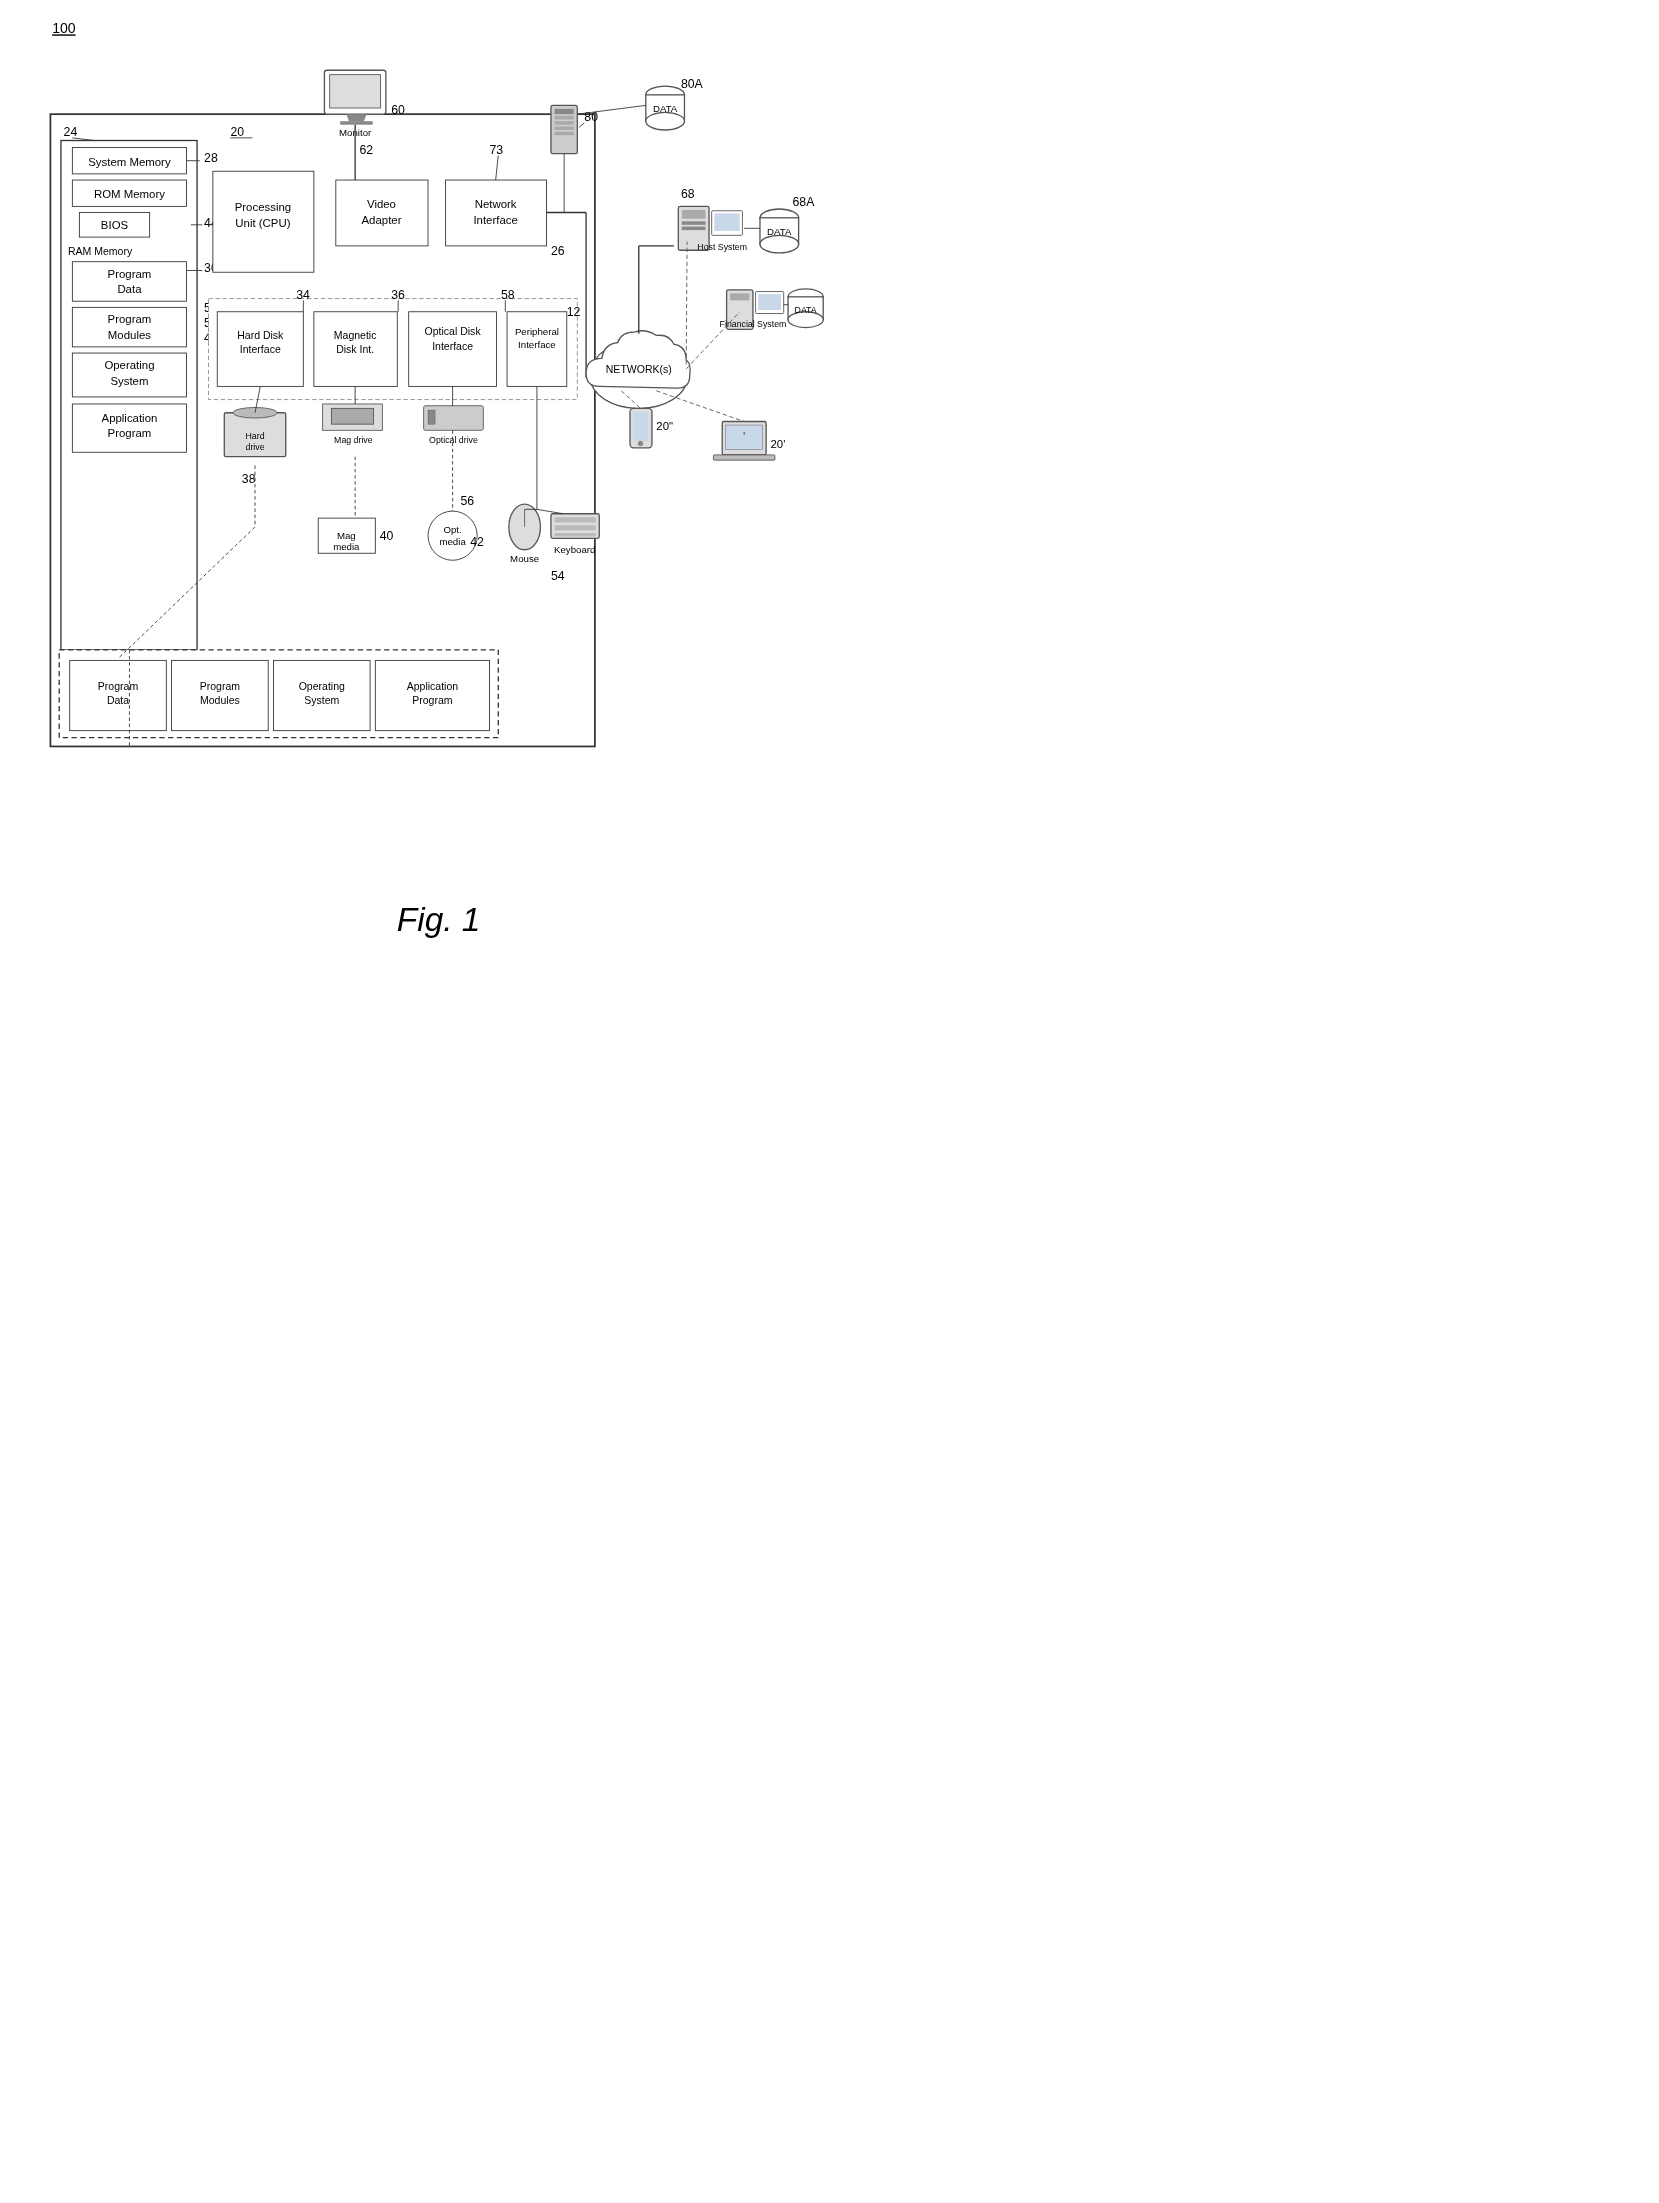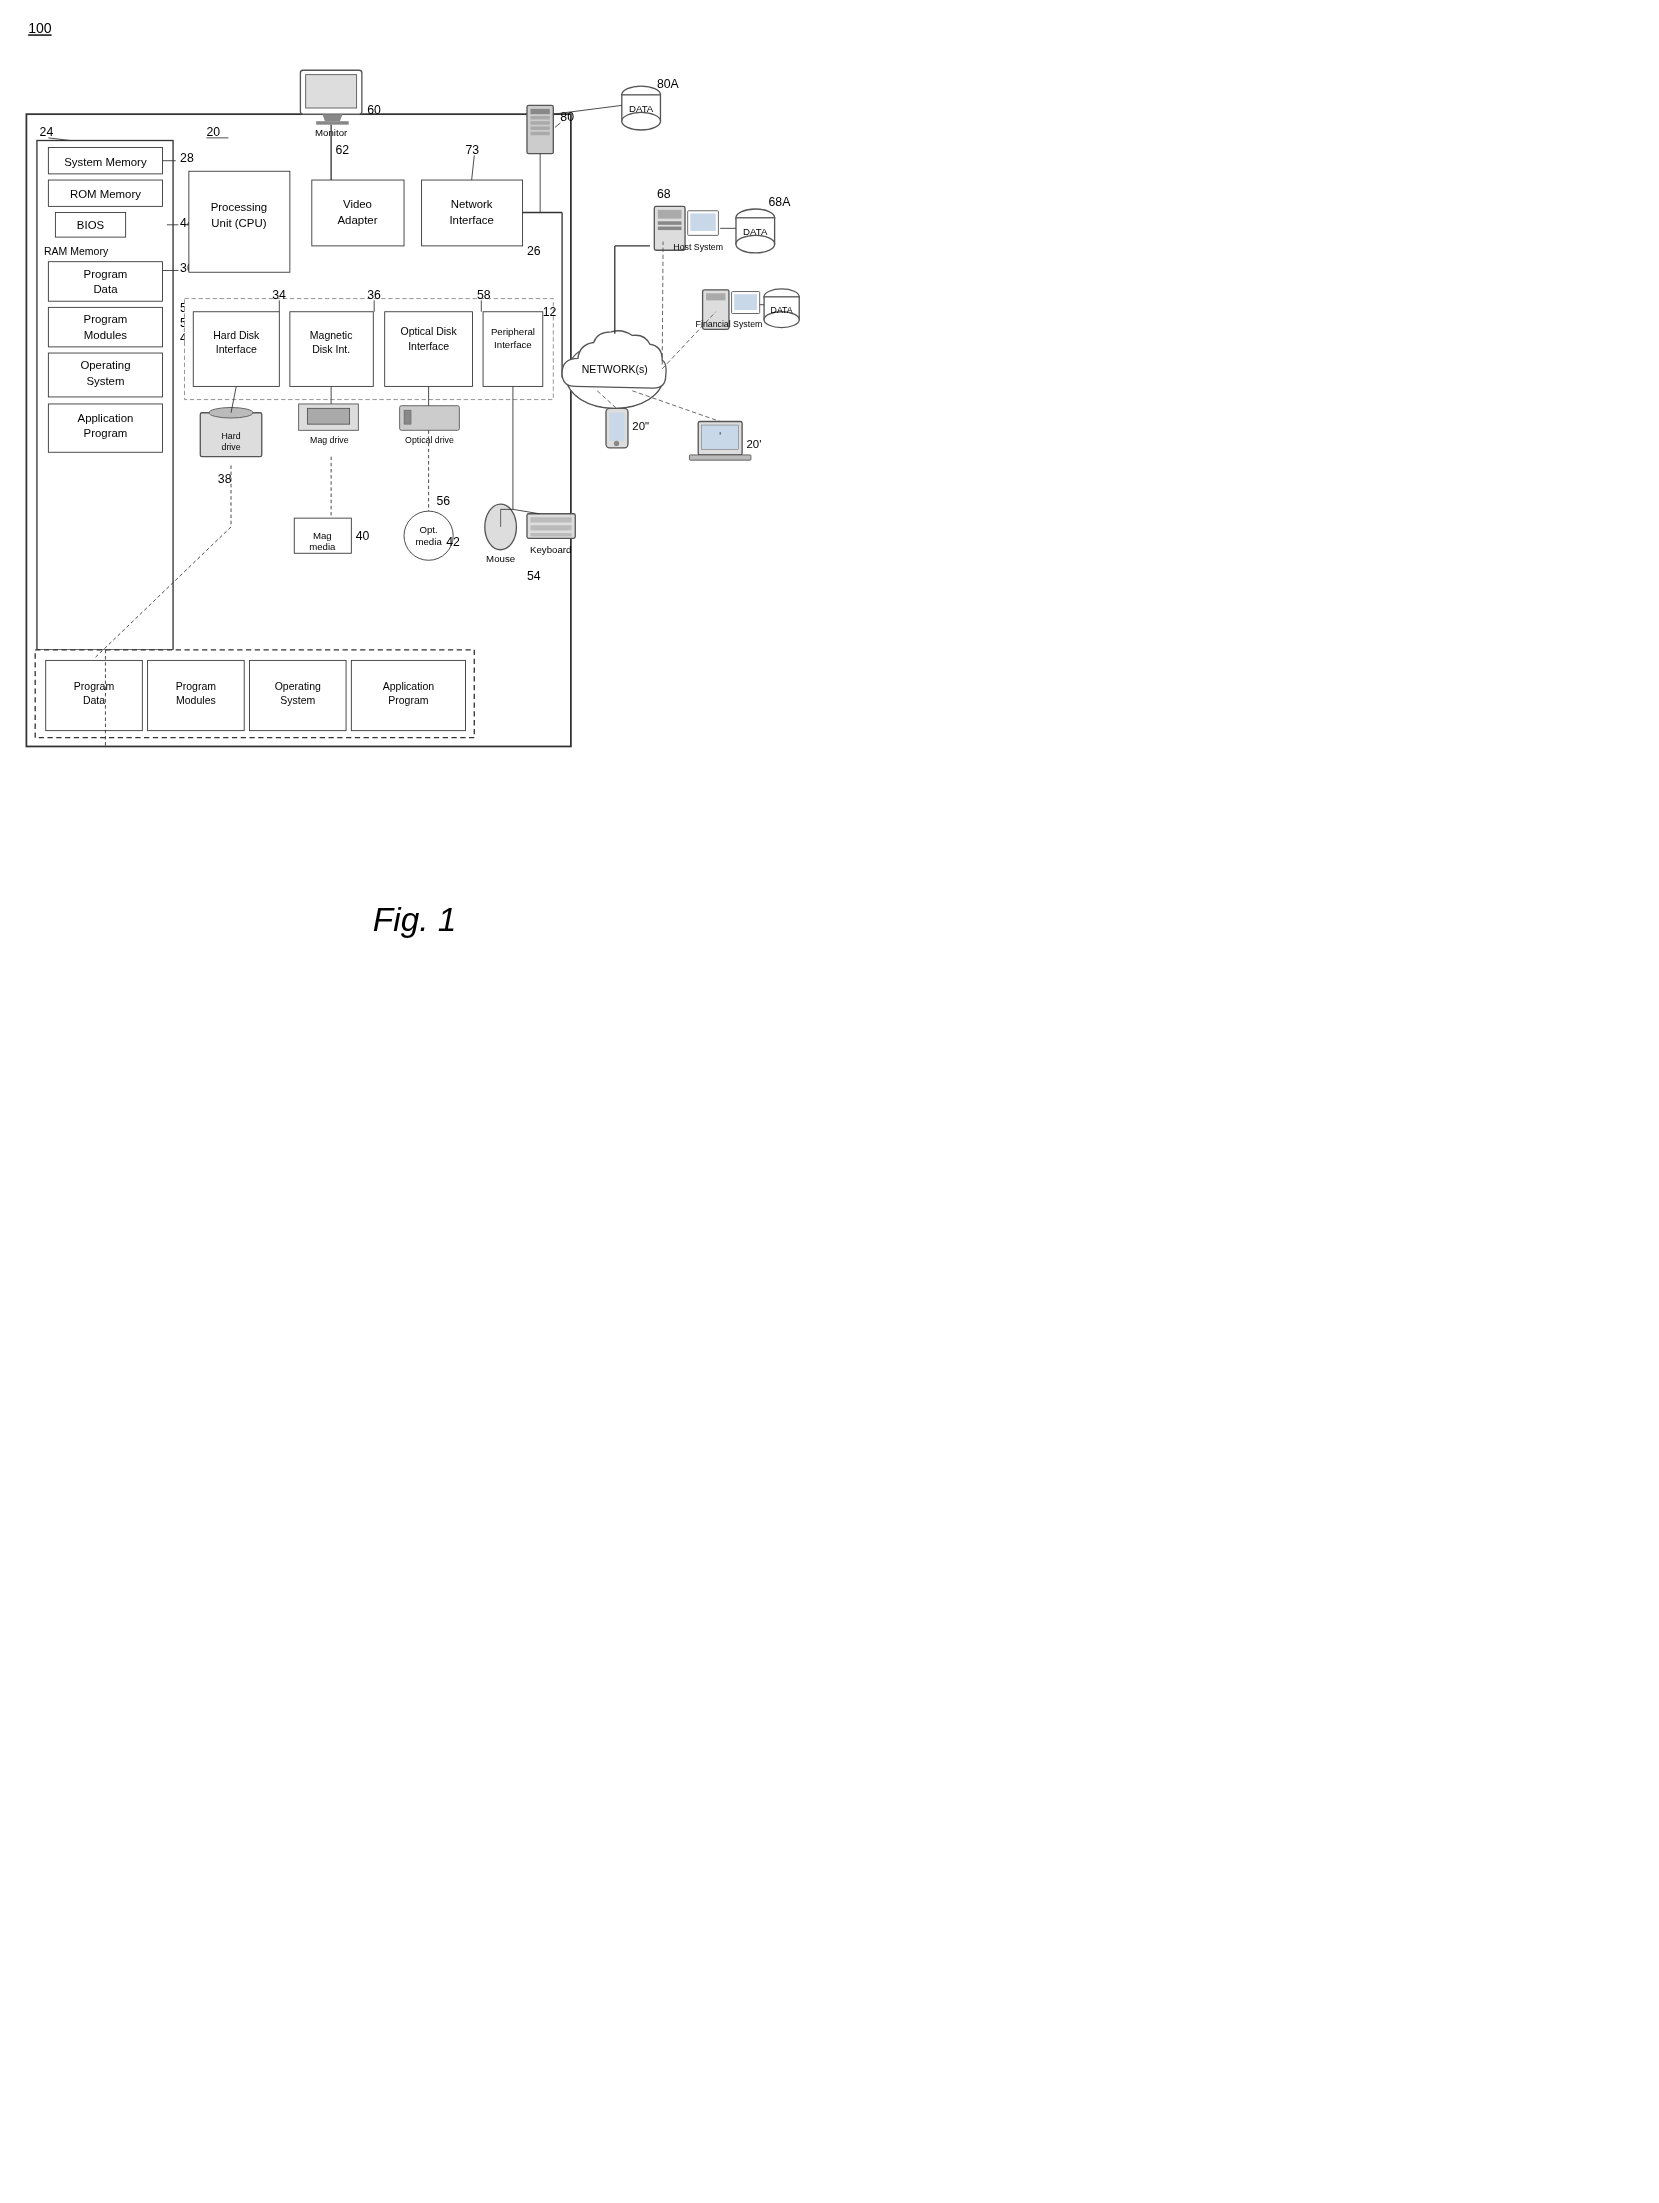--- a/index.html
+++ b/index.html
@@ -9,20 +9,21 @@
       width: 830px;
       min-height: 1102px;
       position: relative;
       overflow-x: hidden;
     }
     .page {
       width: 830px;
       min-height: 1102px;
       position: relative;
       padding: 36px;
+      margin-left: 24px;
     }
     
     .diagram-svg {
       position: absolute;
       top: 0;
       left: 0;
       width: 830px;
       height: 966px;
       pointer-events: none;
     }

